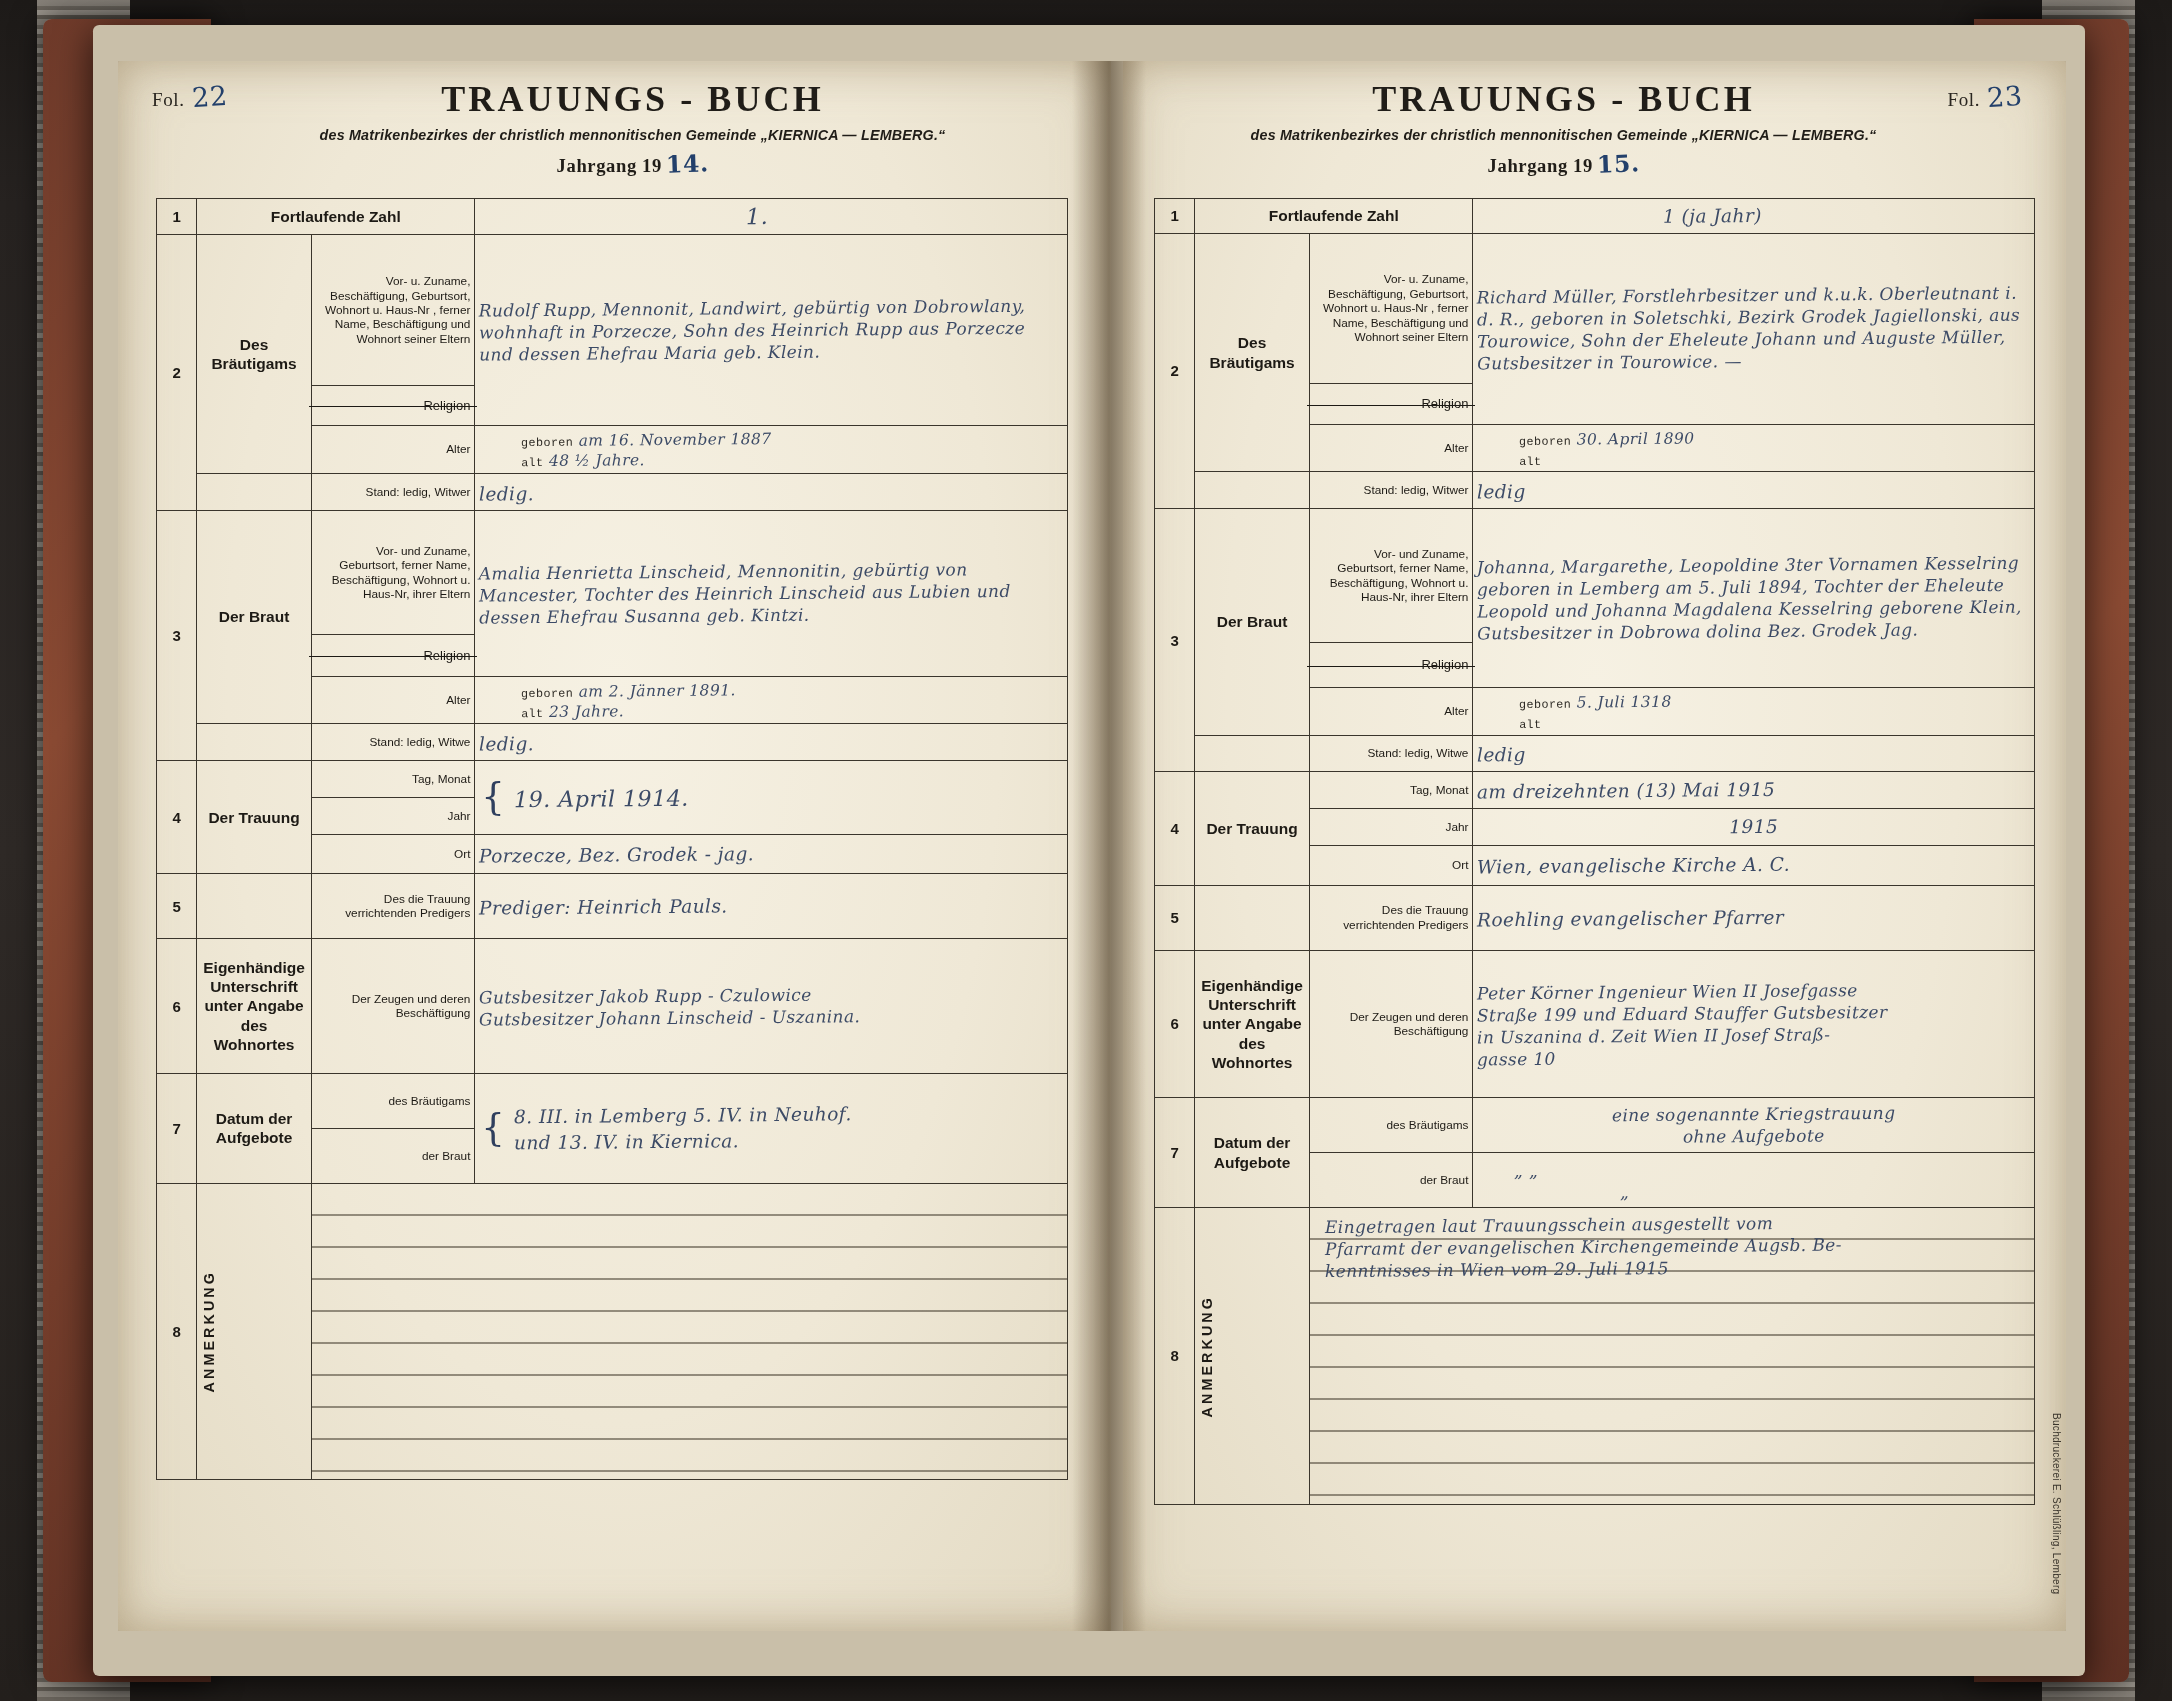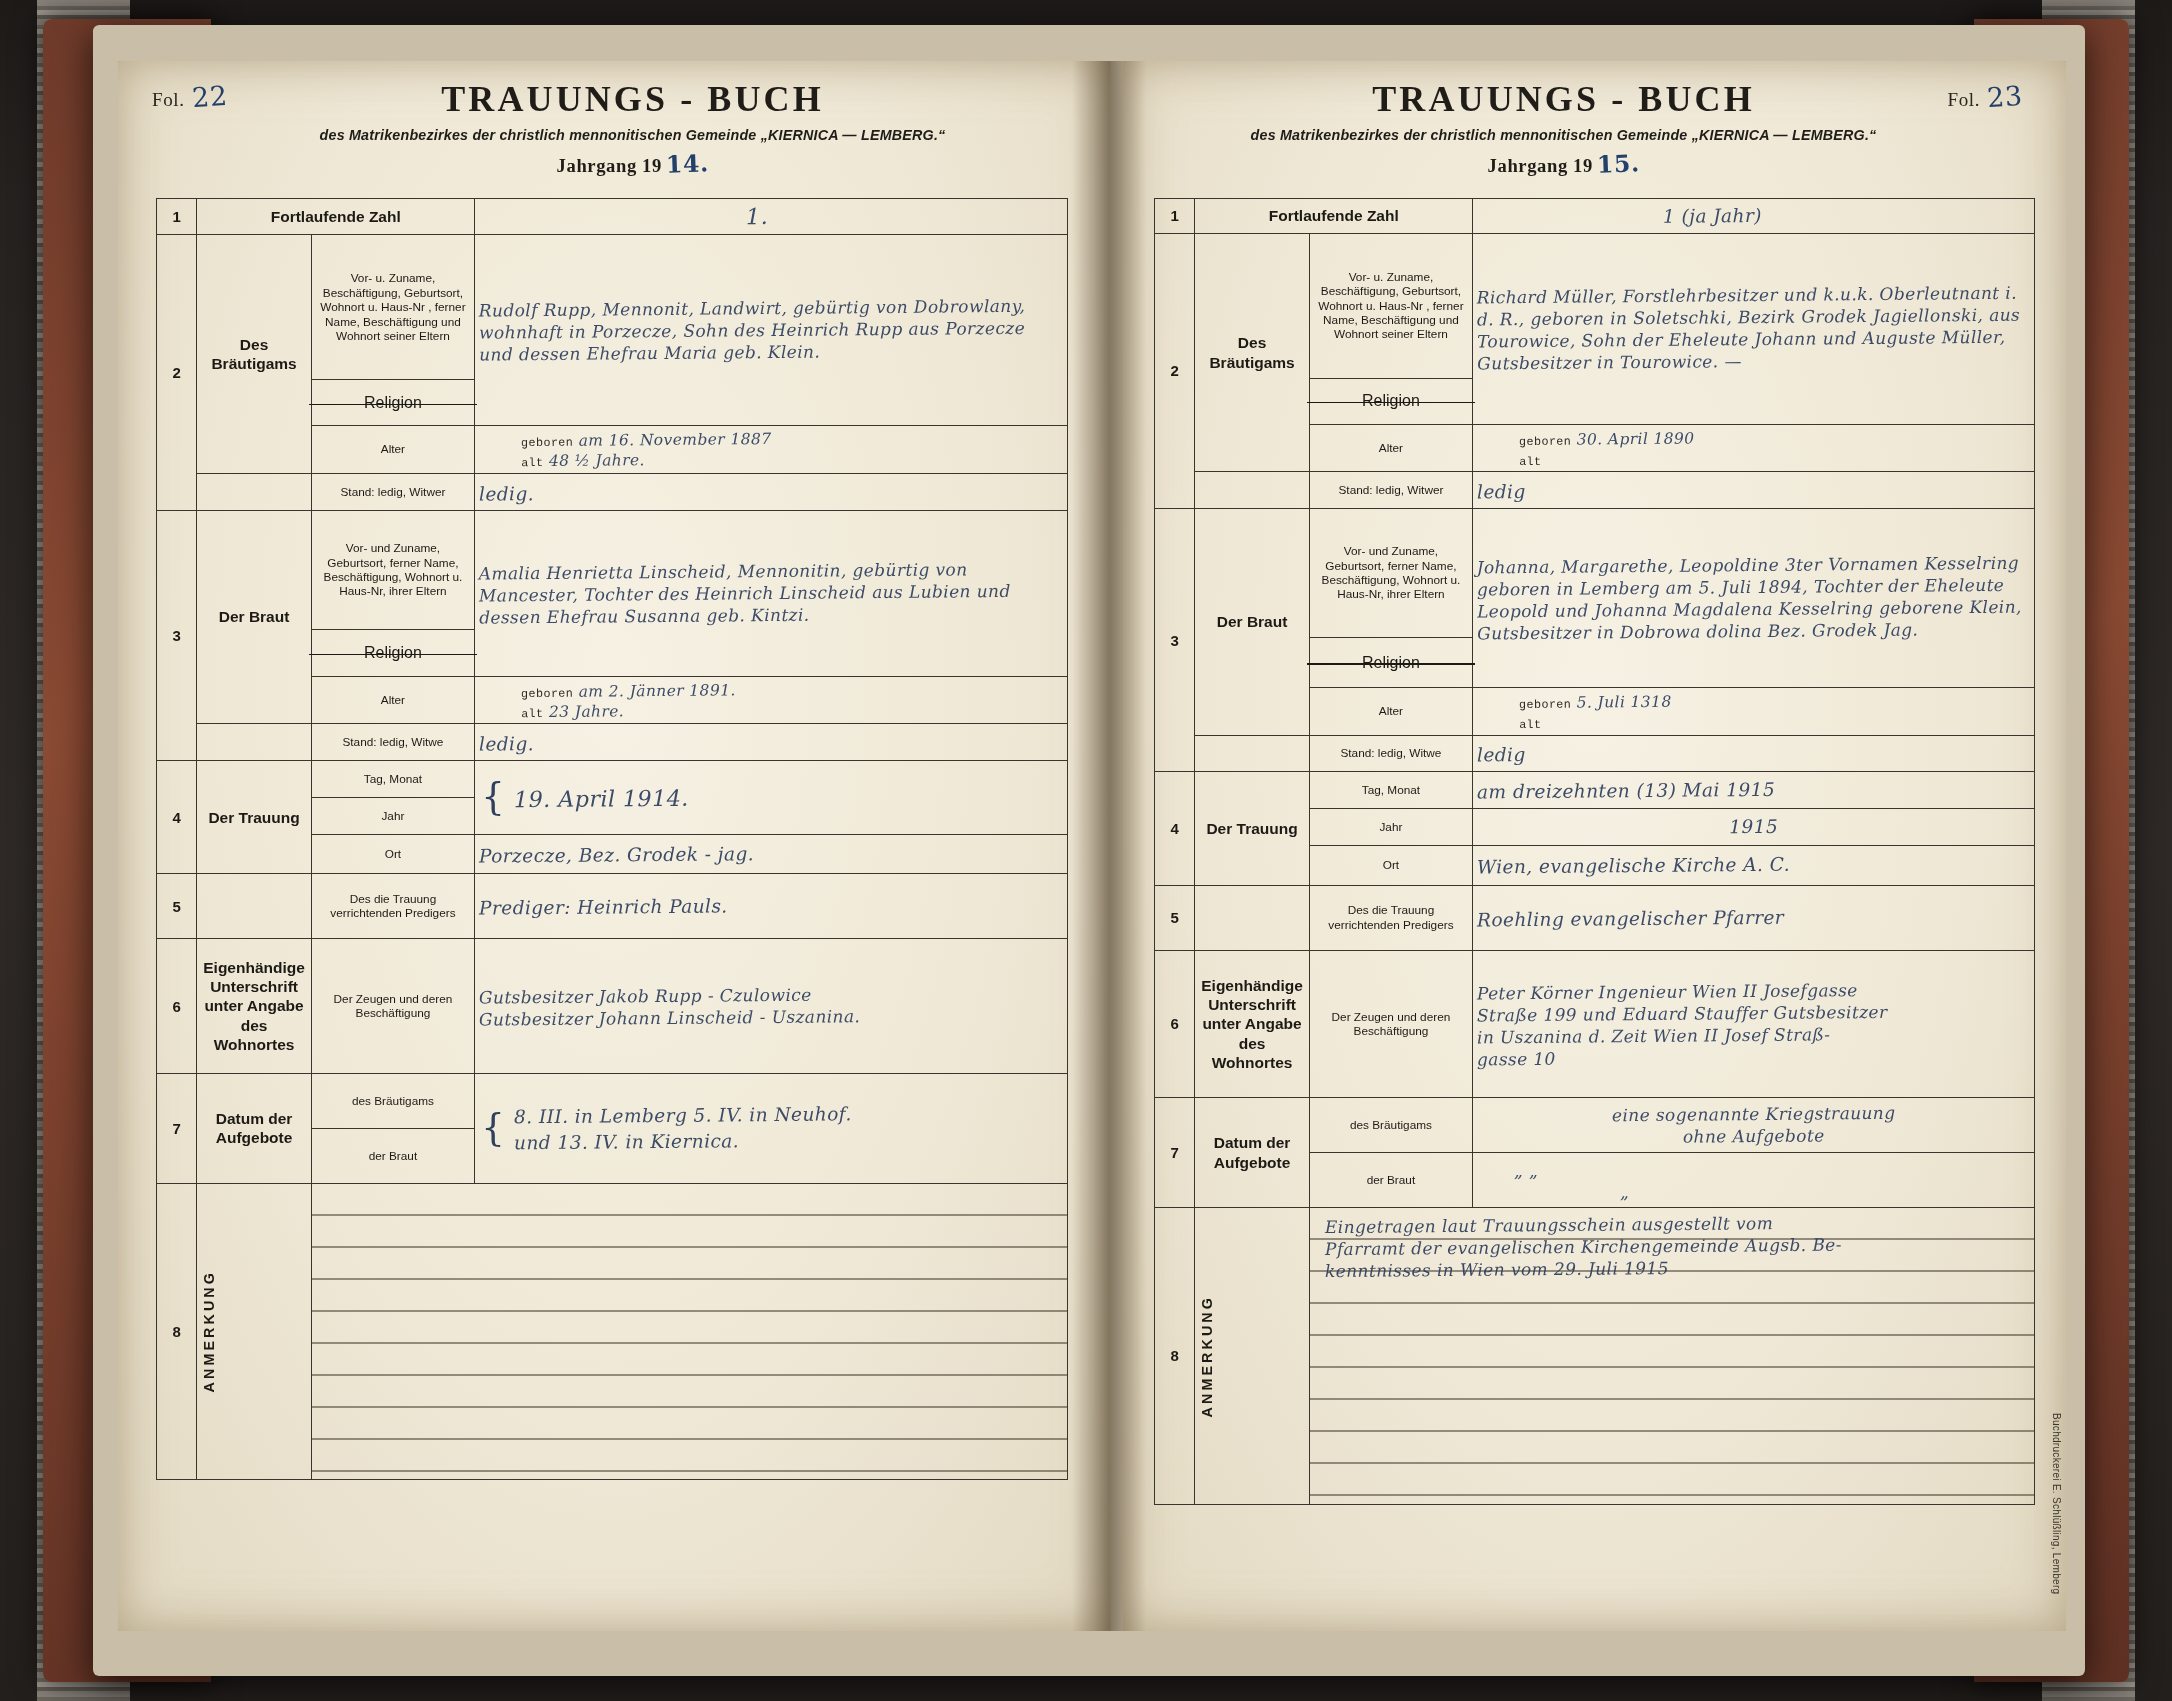--- a/index.html
+++ b/index.html
@@ -95,24 +95,24 @@
     border:1.2px solid #3a352c;
     vertical-align:middle;
     padding:1.9px 3.7px;
   }
   td.numcol{width:32px;text-align:center;font-size:15px;font-weight:bold;font-family:"Liberation Sans",sans-serif;}
   td.lbl{
     width:106px;text-align:center;font-size:15.5px;font-weight:bold;
     font-family:"Liberation Sans",sans-serif;line-height:1.25;
   }
   td.sub{
-    width:155px;text-align:center;font-size:11.8px;line-height:1.22;
+    width:155px;text-align:right;font-size:11.8px;line-height:1.22;
     font-family:"Liberation Sans",sans-serif;
   }
-  td.sub.small{font-size:16px;margin-left:45px;}
+  td.sub.small{font-size:13px;margin-left:45px;}
   td.val{position:relative;}
 
   
   .hw{
     font-family:"DejaVu Serif",serif;
     font-style:italic;
     color:#2f3f5e;
     font-size:18.6px;
     line-height:1.42;
     transform:rotate(-.5deg);

